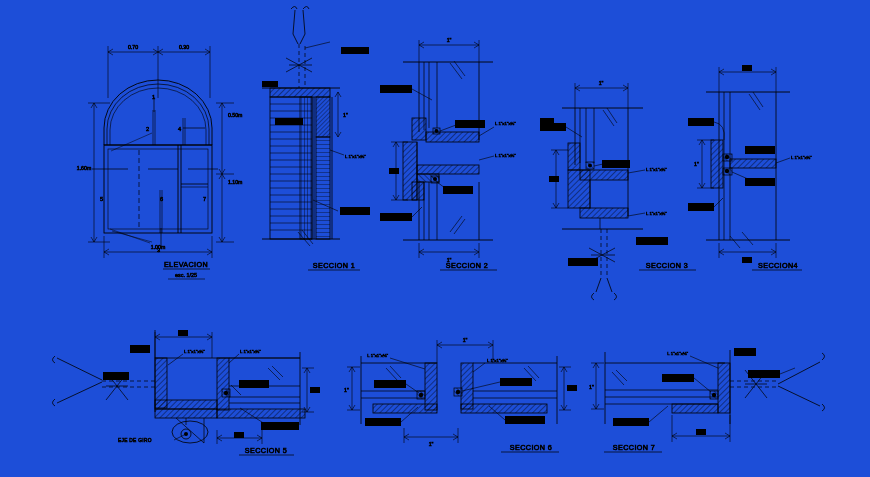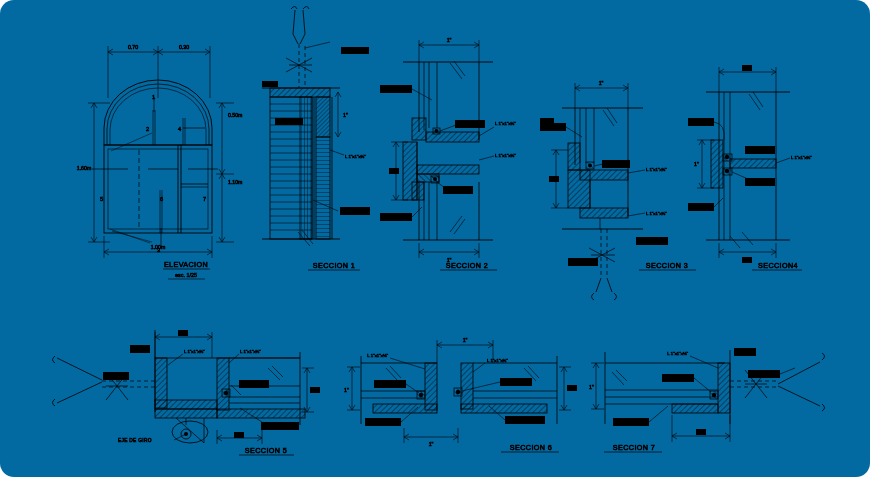--- a/index.html
+++ b/index.html
@@ -1,18 +1,18 @@
 <!DOCTYPE html>
 <html><head>
 <meta charset="utf-8">
 <style>
   html,body{margin:0;padding:0;background:#ffffff;}
   body{width:870px;height:477px;overflow:hidden;
        font-family:"Liberation Sans",sans-serif;color:#000;}
-  #sheet{position:relative;width:870px;height:477px;background:#0369a1;border-radius:14px;}
+  #sheet{position:relative;width:870px;height:477px;background:#1d4ed8;}
   svg{display:block;}
   .ttl{font-family:"Liberation Sans",sans-serif;fill:#000;font-size:7.2px;letter-spacing:.4px;}
   .dim{font-family:"Liberation Sans",sans-serif;fill:#111;font-size:5.2px;}
   .spec{font-family:"Liberation Sans",sans-serif;fill:#111;font-size:4.3px;}
   .pnum{font-family:"Liberation Sans",sans-serif;fill:#111;font-size:5.6px;}
   .eje{font-family:"Liberation Sans",sans-serif;fill:#111;font-size:4.8px;letter-spacing:.3px;}
 </style>
 </head>
 <body>
 

